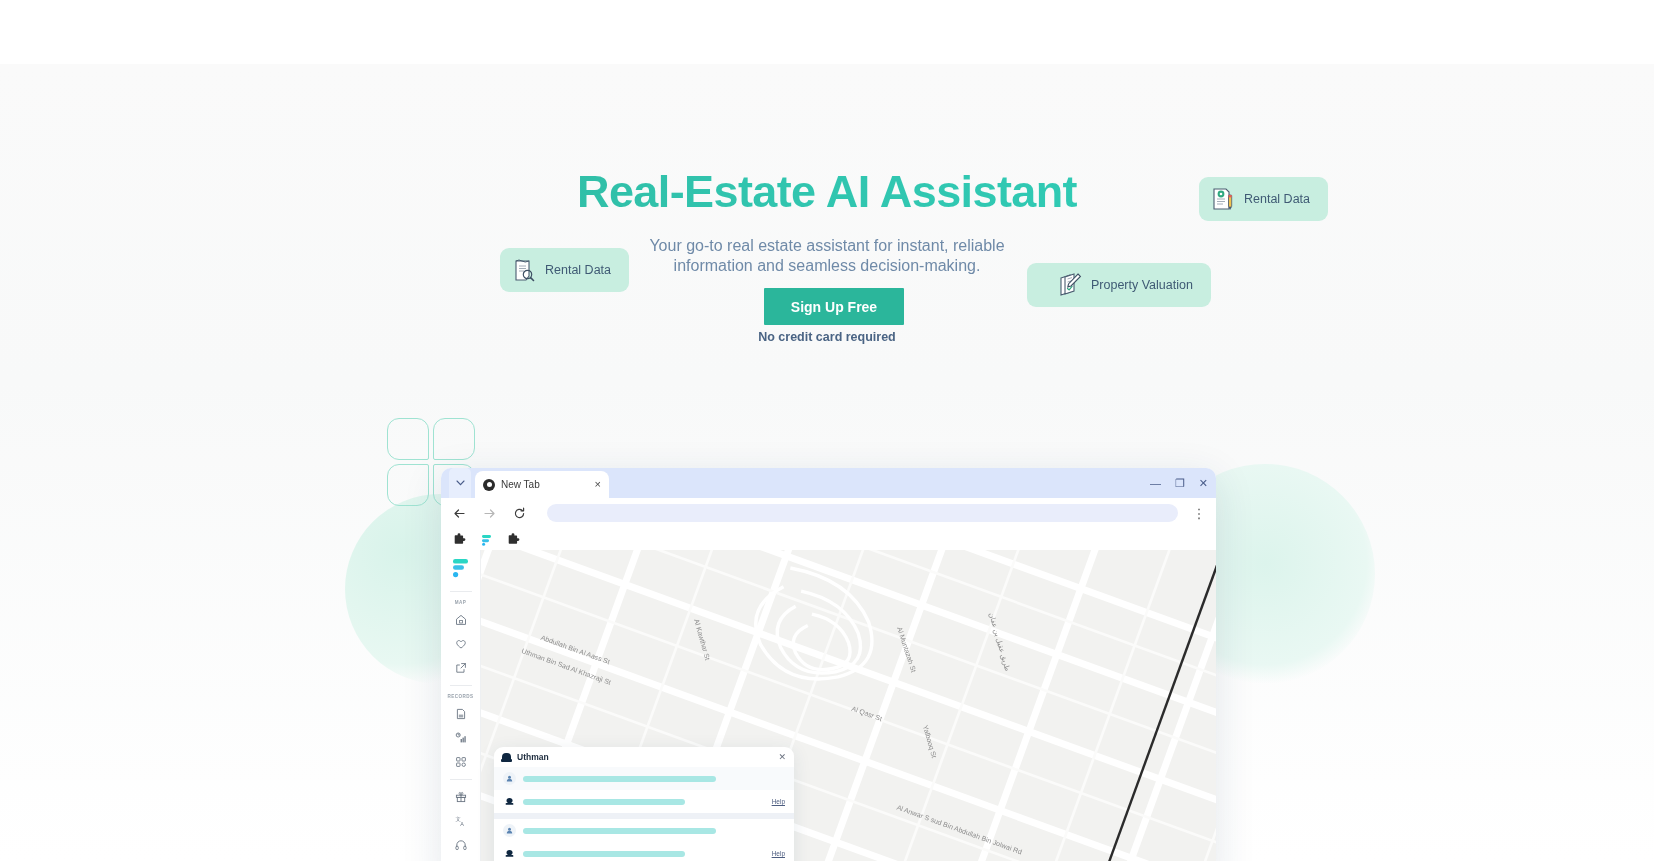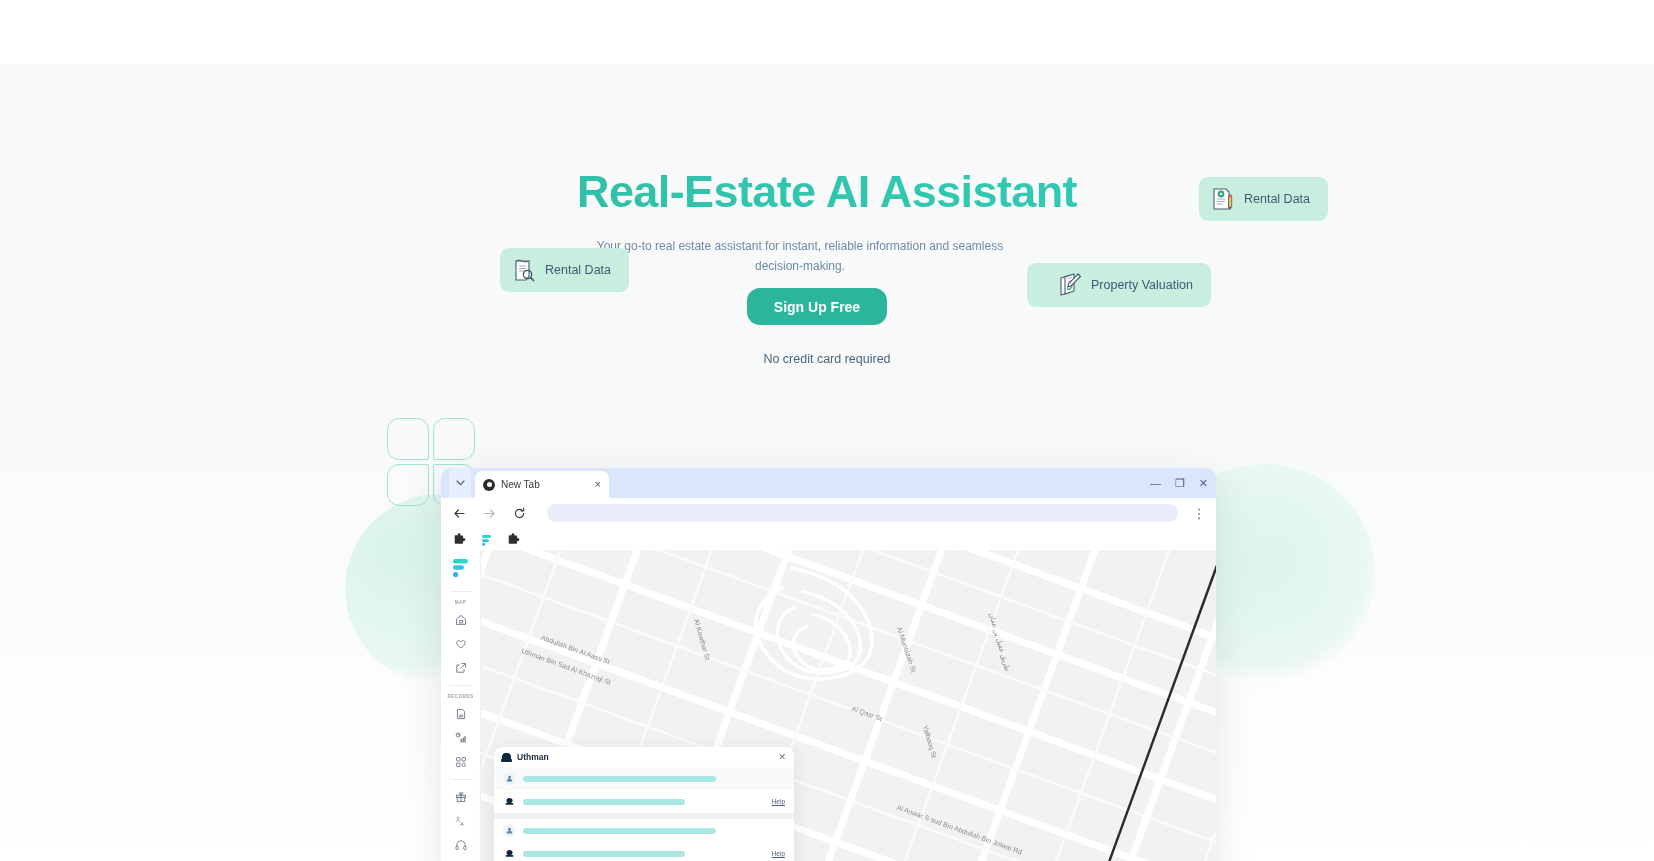--- a/index.html
+++ b/index.html
@@ -139,48 +139,48 @@
     font-weight: 700;
     letter-spacing: -0.6px;
     background: linear-gradient(90deg, #2faf93 0%, #31c4ae 45%, #2ed3bd 100%);
     -webkit-background-clip: text;
     background-clip: text;
     -webkit-text-fill-color: transparent;
     color: #2fbfa6;
   }
   .hero-sub {
     position: absolute;
-    left: 590px; top: 172px;
+    left: 617px; top: 172px;
     width: 420px;
     text-align: center;
-    font-size: 12px;
+    font-size: 16px;
     line-height: 20px;
     color: #6f8aa8;
   }
 
   .signup-btn {
     position: absolute;
-    left: 747px; top: 224px;
+    left: 764px; top: 224px;
     width: 140px; height: 37px;
-    border-radius: 13px;
+    border-radius: 1px;
     background: #2bb69b;
     color: #fff;
     font-size: 14px;
     font-weight: 700;
     border: none;
     cursor: pointer;
     font-family: "Liberation Sans", sans-serif;
   }
   .nocredit {
     position: absolute;
-    left: 0; top: 288px;
+    left: 0; top: 266px;
     width: 1654px;
     text-align: center;
     font-size: 12.5px;
-    font-weight: 400;
+    font-weight: 700;
     color: #4a6484;
   }
 
   
   .pill {
     position: absolute;
     display: flex;
     align-items: center;
     gap: 9px;
     background: #c8eee0;

